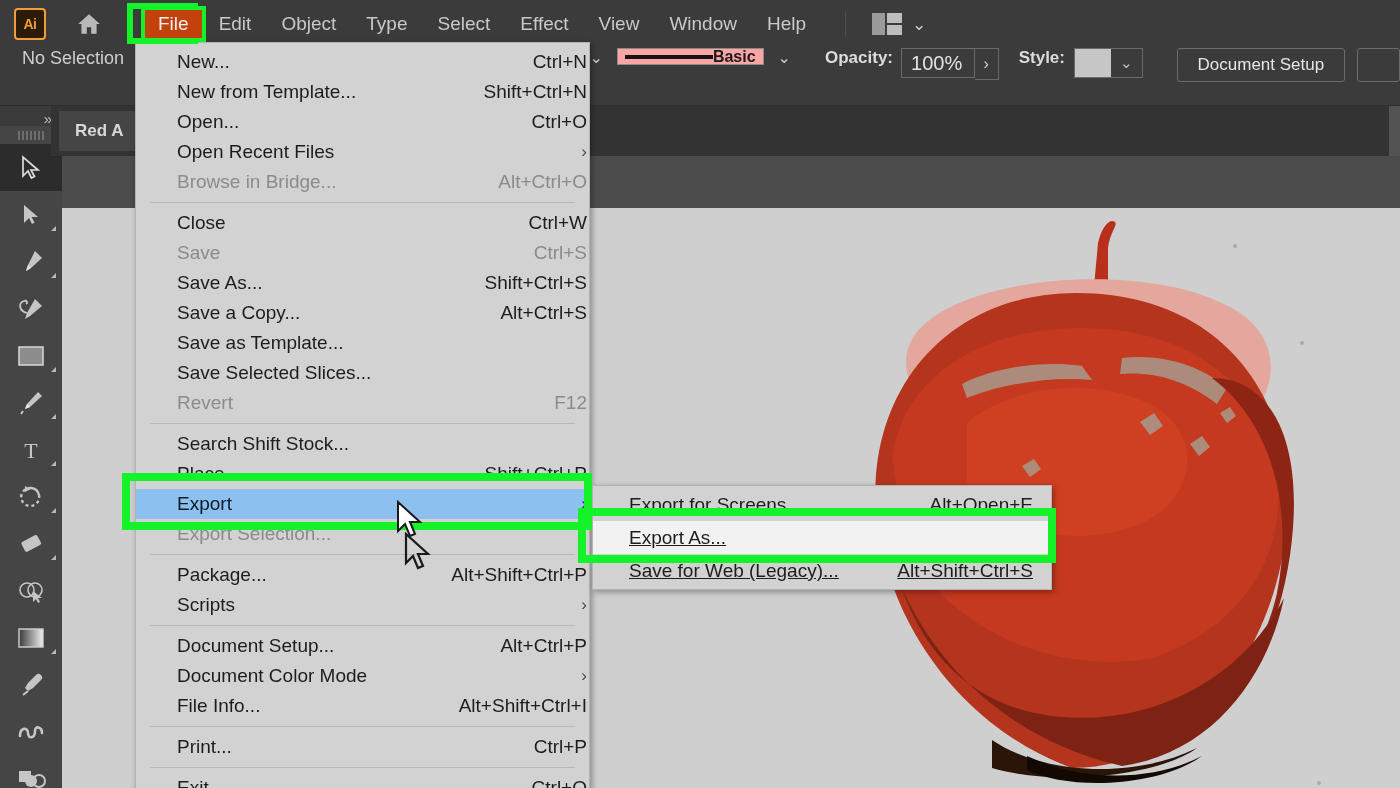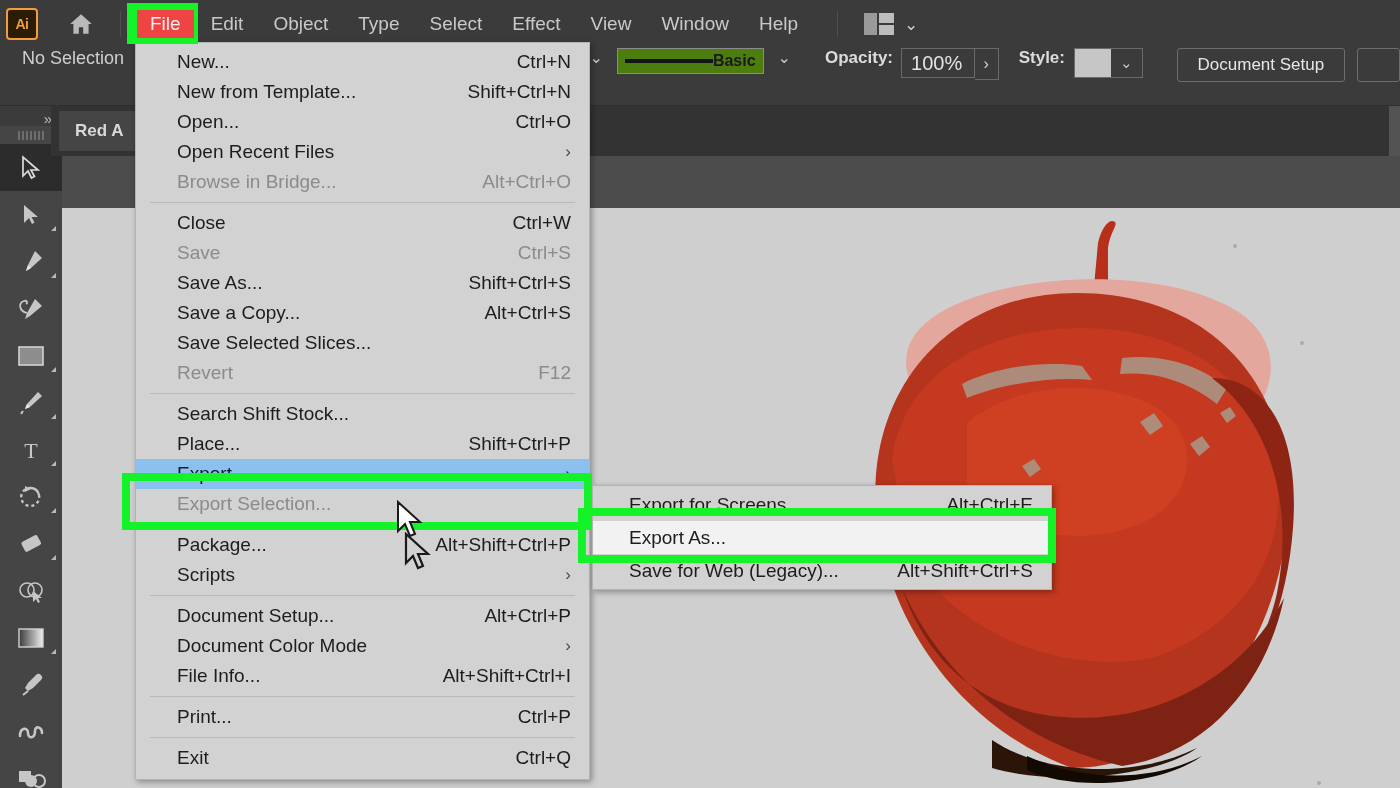--- a/index.html
+++ b/index.html
@@ -11,36 +11,36 @@
   }
   #app{position:relative;width:1400px;height:788px;overflow:hidden;}
 
   
   .menubar{
     position:absolute;left:0;top:0;width:1400px;height:48px;
     background:#3b3b3b;
     display:flex;align-items:center;
   }
   .ai-logo{
-    width:28px;height:28px;margin-left:6px;
+    width:28px;height:28px;margin-left:14px;
     border:2px solid #f29c3a;border-radius:4px;
     background:#2b1c08;color:#f29c3a;
     font-size:14px;font-weight:bold;
     display:flex;align-items:center;justify-content:center;
     letter-spacing:-0.5px;
   }
   .home-icon{margin-left:28px;display:flex;align-items:center;}
   .mb-sep{width:1px;height:26px;background:#4f4f4f;margin-left:24px;}
   .menuitems{display:flex;align-items:center;margin-left:14px;}
   .menuitem{
     color:#c9c9c9;font-size:19px;padding:3px 13px;margin:0 2px;
     white-space:nowrap;
   }
   .menuitem.hl-file{
-    background:#ef4444;color:#efefef;
+    background:#c2410c;color:#efefef;
     outline:4px solid #14f22a;
     position:relative;z-index:60;
     box-shadow:0 0 0 4px #14f22a;
   }
   .greenbox-file{
     position:absolute;left:127px;top:3px;width:71px;height:41px;
     border:6px solid #14f22a;box-sizing:border-box;z-index:55;
   }
   .ws-switch{display:flex;align-items:center;margin-left:26px;}
   .ws-grid{width:30px;height:22px;display:grid;grid-template-columns:13px 15px;
@@ -56,21 +56,21 @@
     display:flex;align-items:flex-start;
   }
   .no-sel{
     color:#cfcfcf;font-size:18px;margin-left:22px;width:150px;
   }
   .cb-swatch{
     width:86px;height:30px;background:#6d6d6d;border:1px solid #7e7e7e;
   }
   .cb-chev{color:#c9c9c9;font-size:16px;padding:0 14px;}
   .stroke-box{
-    width:150px;height:26px;background:#4d7c0f;border:1px solid #8a8a8a;
+    width:150px;height:17px;background:#fca5a5;border:1px solid #8a8a8a;
     display:flex;align-items:center;justify-content:space-between;
     padding:0 7px;box-sizing:border-box;
   }
   .stroke-line{width:88px;height:4px;background:#151515;}
   .stroke-lbl{color:#1a1a1a;font-size:16px;font-weight:bold;}
   .opacity-lbl{color:#dcdcdc;font-size:17px;font-weight:bold;margin-left:20px;}
   .opacity-field{
     width:88px;height:30px;background:#3b3b3b;border:1px solid #6a6a6a;
     color:#e3e3e3;font-size:20px;display:flex;align-items:center;
     padding-left:9px;box-sizing:border-box;margin-left:8px;
@@ -142,21 +142,21 @@
   .filemenu{
     position:absolute;left:135px;top:42px;width:455px;
     background:#d2d2d2;
     border:1px solid #b4b4b4;
     box-shadow:2px 2px 6px rgba(0,0,0,.35);
     z-index:30;
     padding:4px 0 6px 0;box-sizing:border-box;
   }
   .mrow{
     position:relative;height:30px;display:flex;align-items:center;
-    padding:0 18px 0 41px;box-sizing:border-box;
+    padding:0 2px 0 41px;box-sizing:border-box;
     color:#1d1d1d;font-size:19px;white-space:nowrap;
   }
   .mrow.dim{color:#8b8b8b;}
   .mrow .sc{margin-left:auto;font-size:19px;}
   .mrow .arrow{margin-left:auto;font-size:17px;color:#4a4a4a;}
   .msep{height:1px;background:#b9b9b9;margin:5px 14px;}
   .mrow.sel{
     background:#8cc0ef;color:#0f1a28;gap:32px;
   }
   .mrow.sel .arrow{color:#1a2a3a;}
@@ -169,21 +169,21 @@
   .gb-export{left:122px;top:473px;width:470px;height:57px;}
   .gb-exportas{left:578px;top:508px;width:478px;height:55px;}
 
   
   .submenu{
     position:absolute;left:592px;top:485px;width:460px;
     background:#d2d2d2;border:1px solid #b4b4b4;
     box-shadow:2px 2px 6px rgba(0,0,0,.35);
     z-index:35;padding:2px 0;box-sizing:border-box;
   }
-  .submenu .mrow{padding:0 18px 0 36px;height:33px;}
+  .submenu .mrow{padding:0 18px 0 36px;height:33px;text-decoration:underline;}
   .submenu .mrow.white{background:#f2f2f2;}
 
   
   .cursor{position:absolute;z-index:70;pointer-events:none;}
 </style>
 </head>
 <body>
 
 <div id="app">
 
@@ -425,20 +425,23 @@
     </div>
     <div class="mrow">
       <span>Save As...</span>
       <span class="sc">Shift+Ctrl+S</span>
     </div>
     <div class="mrow">
       <span>Save a Copy...</span>
       <span class="sc">Alt+Ctrl+S</span>
     </div>
     <div class="mrow">
+      <span>Save as Template...</span>
+    </div>
+    <div class="mrow">
       <span>Save Selected Slices...</span>
     </div>
     <div class="mrow dim">
       <span>Revert</span>
       <span class="sc">F12</span>
     </div>
     <div class="msep"></div>
     <div class="mrow">
       <span>Search Shift Stock...</span>
     </div>
@@ -483,21 +486,21 @@
     <div class="msep"></div>
     <div class="mrow">
       <span>Exit</span>
       <span class="sc">Ctrl+Q</span>
     </div>
   </div>
 
   <div class="submenu">
     <div class="mrow">
       <span>Export for Screens</span>
-      <span class="sc">Alt+Ctrl+E</span>
+      <span class="sc">Alt+Open+E</span>
     </div>
     <div class="mrow white">
       <span>Export As...</span>
     </div>
     <div class="mrow">
       <span>Save for Web (Legacy)...</span>
       <span class="sc">Alt+Shift+Ctrl+S</span>
     </div>
   </div>
 

